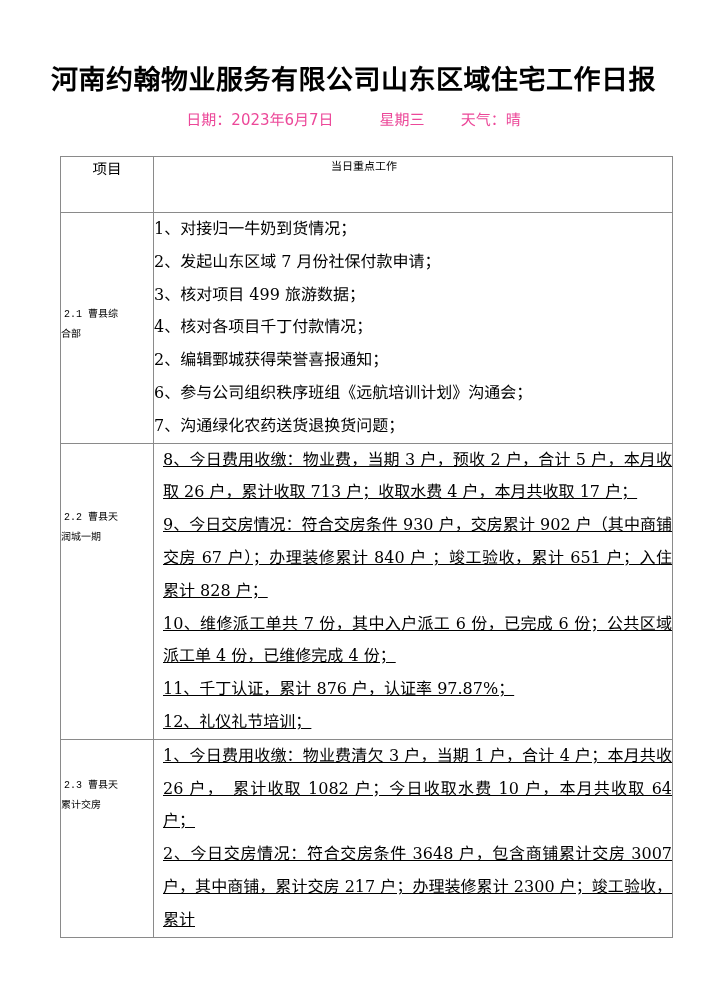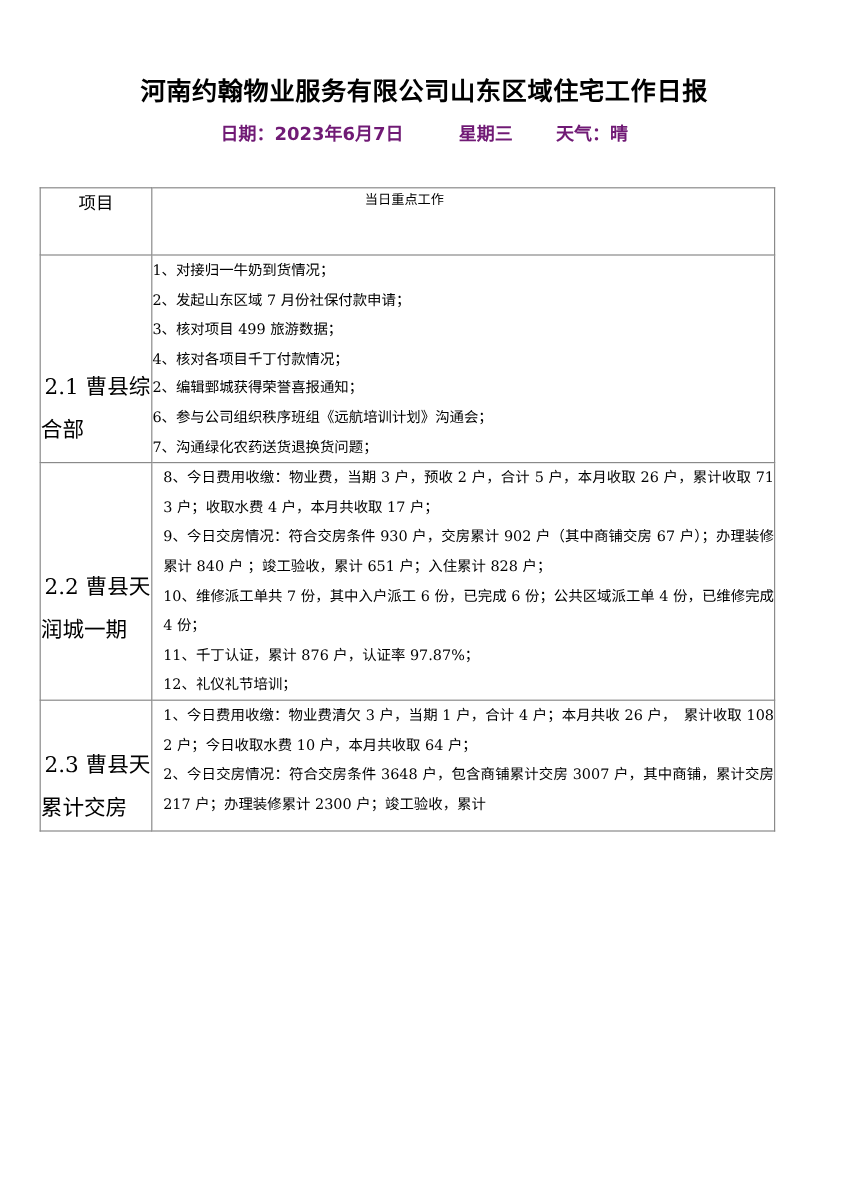--- a/index.html
+++ b/index.html
@@ -23,43 +23,43 @@
     box-sizing: border-box;
   }
 
   
   .doc-header {
     padding-top: 62px;
     text-align: center;
   }
   .doc-title {
     font-family: "DejaVu Sans", "Liberation Sans", sans-serif;
-    font-size: 21px;
+    font-size: 27px;
     font-weight: bold;
     letter-spacing: 0.5px;
     line-height: 1.35;
     margin: 0;
     color: #000;
   }
   .doc-subline {
     font-family: "DejaVu Sans", "Liberation Sans", sans-serif;
     font-size: 15px;
-    font-weight: bold;
+    font-weight: normal;
     margin: 13px 0 0 0;
     line-height: 1.3;
     white-space: pre;
-    color: #701a75;
+    color: #ec4899;
   }
   .subline-gap-a { display: inline-block; width: 46px; }
   .subline-gap-b { display: inline-block; width: 36px; }
 
   
   .report-table {
     position: absolute;
-    left: 33px;
+    left: 60px;
     top: 156px;
     width: 612px;
     border-collapse: collapse;
     table-layout: fixed;
   }
   .report-table td, .report-table th {
     border: 1px solid #8a8a8a;
     vertical-align: top;
     padding: 0;
     font-weight: normal;
@@ -83,58 +83,59 @@
     box-sizing: border-box;
   }
   .hdr-work .hdr-work-inner {
     display: block;
     width: 420px;
     text-align: center;
   }
 
   
   .proj-cell {
-    font-size: 18px;
+    font-size: 10px;
     line-height: 2.0;
     padding: 0 4px;
+    font-family: Liberation Mono, monospace;
   }
   .proj-inner {
     display: block;
   }
   .proj-line1 {
     display: block;
     text-align: left;
     padding-left: 3px;
     white-space: nowrap;
   }
   .proj-line2 {
     display: block;
     text-align: left;
     white-space: nowrap;
   }
   
   .row-21 .proj-cell { padding-top: 92px; }
-  .row-22 .proj-cell { padding-top: 86px; }
+  .row-22 .proj-cell { padding-top: 64px; }
   .row-23 .proj-cell { padding-top: 36px; }
 
   
   .work-cell {
-    font-size: 12px;
+    font-size: 16px;
     line-height: 2.0;
     padding: 9px 6px 9px 10px;
   }
   .work-item {
     margin: 0;
     text-align: justify;
     text-justify: inter-ideograph;
     word-break: break-all;
     line-height: 2.05;
   }
   .row-21 .work-item { text-align: left; }
-  .row-22 .work-cell, .row-23 .work-cell { padding-left: 9px; }
+  .row-22 .work-cell, .row-23 .work-cell { padding-left: 9px; text-decoration: underline; }
 </style>
 </head>
 <body>
 
 <div class="page">
 
   <div class="doc-header">
     <h1 class="doc-title">河南约翰物业服务有限公司山东区域住宅工作日报</h1>
     <p class="doc-subline"><span>日期：2023年6月7日</span><span class="subline-gap-a"></span><span>星期三</span><span class="subline-gap-b"></span><span>天气：晴</span></p>
   </div>

